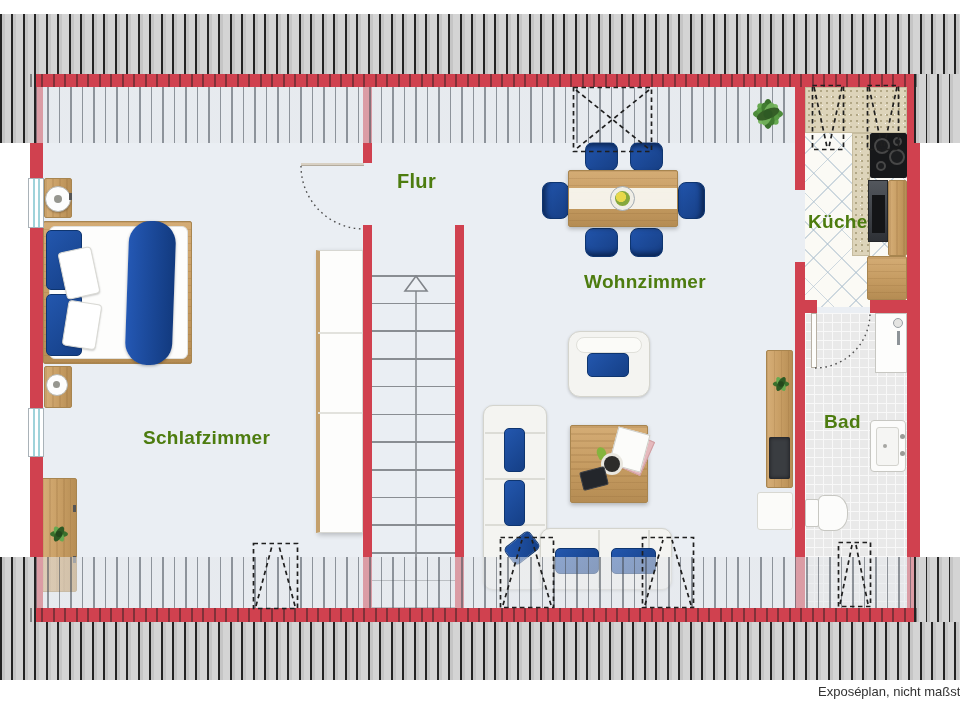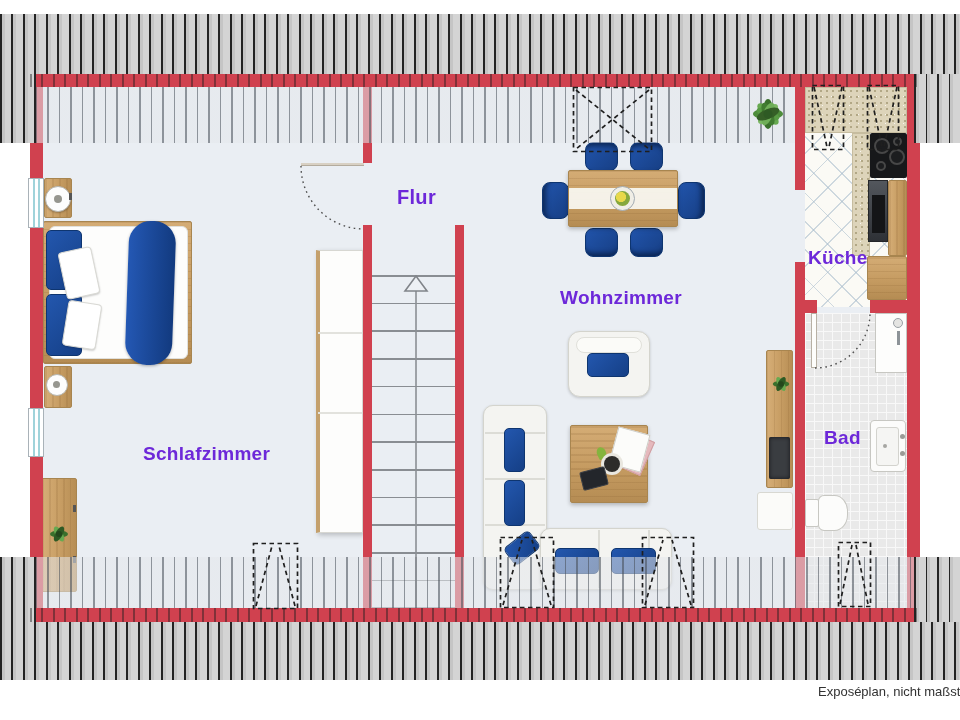--- a/index.html
+++ b/index.html
@@ -40,21 +40,21 @@
   .chair-s{box-shadow:inset 0 -7px 5px -4px rgba(7,28,66,.75);}
   .chair-w{box-shadow:inset 7px 0 5px -4px rgba(7,28,66,.75);}
   .chair-e{box-shadow:inset -7px 0 5px -4px rgba(7,28,66,.75);}
   .counter{position:absolute;background-color:#ddd4ba;
     background-image:radial-gradient(rgba(150,138,100,.6) .9px,transparent 1px),
                      radial-gradient(rgba(255,255,255,.8) .8px,transparent .9px);
     background-size:6px 6px,9px 9px;background-position:0 0,3px 4px;border:1px solid #c6bc9f;}
   .win{position:absolute;background:linear-gradient(90deg,#fff 0 4px,#9fd3da 4px 5.6px,#fff 5.6px 9px,#9fd3da 9px 10.6px,#fff 10.6px);
        border:1px solid #a9b2b8;}
   .steps{position:absolute;background:repeating-linear-gradient(180deg,#898d92 0 1.6px,transparent 1.6px 27.7px);}
-  .lbl{position:absolute;font-size:19px;font-weight:600;line-height:1;color:#6d28d9;letter-spacing:.3px;white-space:nowrap;margin-top:16px;}
+  .lbl{position:absolute;font-size:19px;font-weight:600;line-height:1;color:#4d7c0f;letter-spacing:.3px;white-space:nowrap;}
   .z1{z-index:1}.z2{z-index:2}.z3{z-index:3}.z4{z-index:4}.z6{z-index:6}
   #overlay-svg{position:absolute;left:0;top:0;z-index:5;pointer-events:none;}
   #footer-note{position:absolute;left:818px;top:684px;font-size:13px;font-weight:500;color:#323232;
                white-space:nowrap;z-index:6;}
 </style>
 </head>
 <body>
 
 <div id="stage">
 
@@ -251,18 +251,18 @@
     <g transform="translate(59,534) scale(0.6)">
       <ellipse rx="15" ry="6" fill="#3a702c"></ellipse>
       <ellipse rx="14" ry="6" fill="#67a950" transform="rotate(60)"></ellipse>
       <ellipse rx="14" ry="6" fill="#2e5a24" transform="rotate(120)"></ellipse>
       <circle r="5" fill="#24471c"></circle>
     </g>
   </svg>
 
   <div class="lbl z6" style="left:143px;top:428px;">Schlafzimmer</div>
   <div class="lbl z6" style="left:397px;top:171px;font-size:20px;">Flur</div>
-  <div class="lbl z6" style="left:560px;top:272px;">Wohnzimmer</div>
-  <div class="lbl z6" style="left:808px;top:232px;">Küche</div>
+  <div class="lbl z6" style="left:584px;top:272px;">Wohnzimmer</div>
+  <div class="lbl z6" style="left:808px;top:212px;">Küche</div>
   <div class="lbl z6" style="left:824px;top:412px;">Bad</div>
 
   <div id="footer-note">Exposéplan, nicht maßstäblich</div>
 </div>
 
 </body></html>

